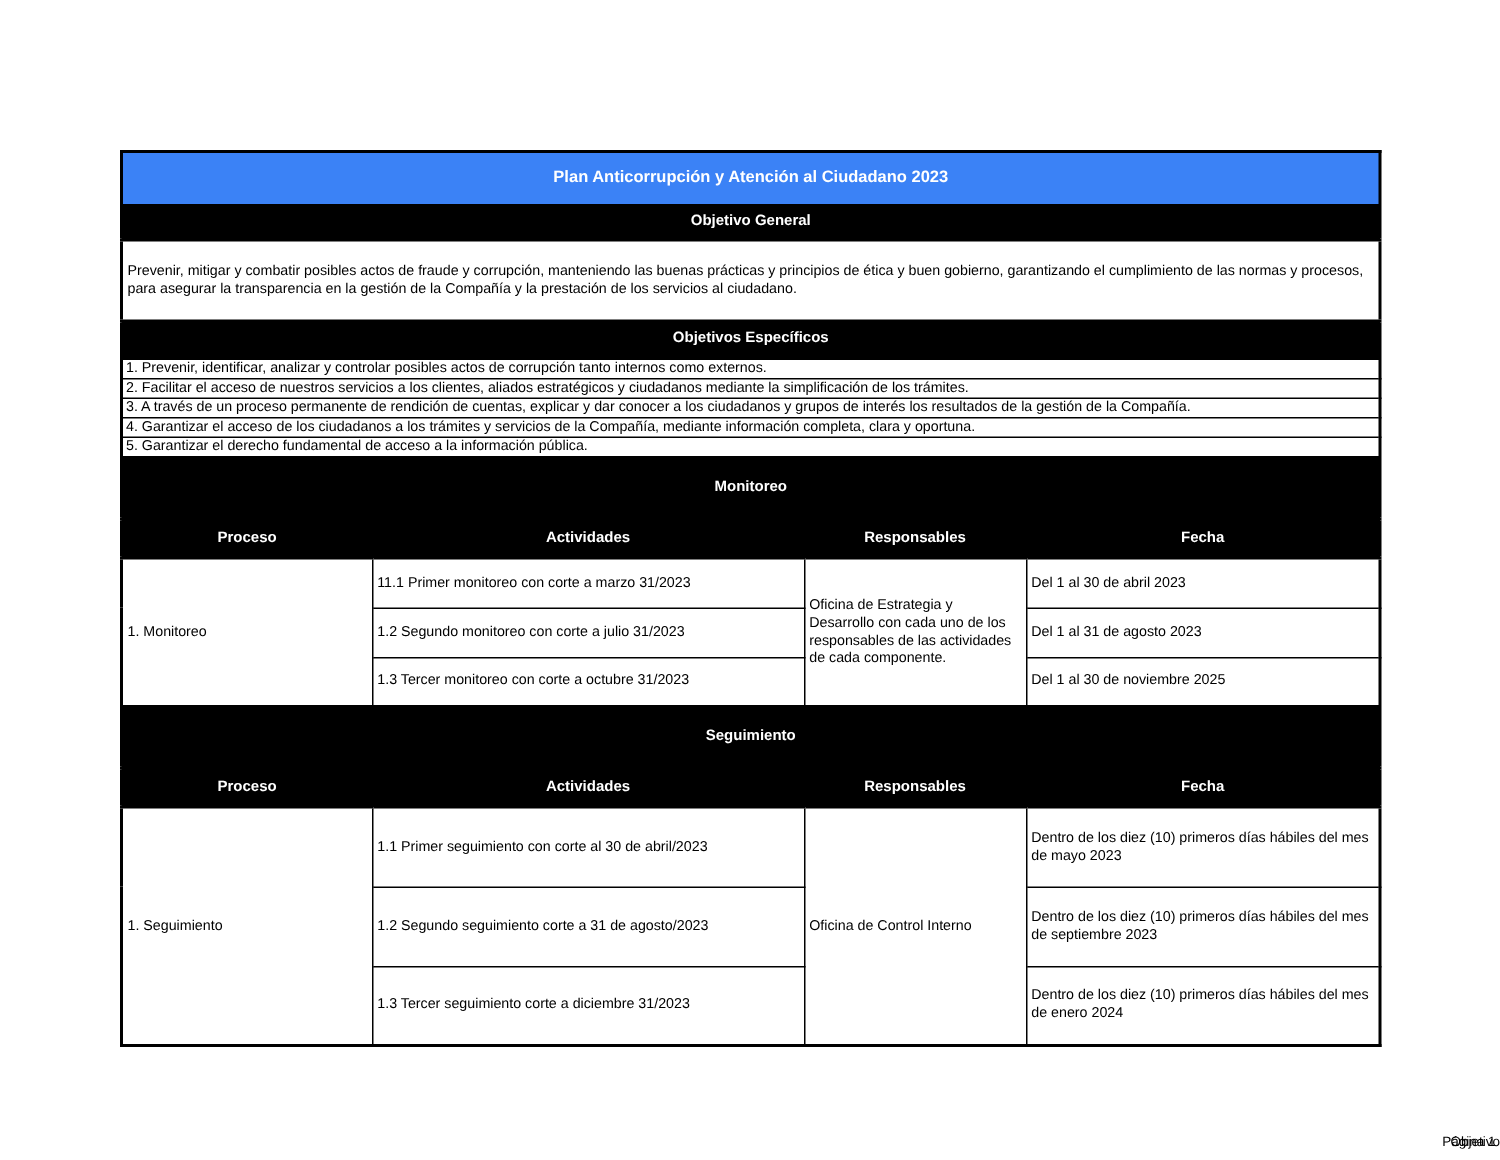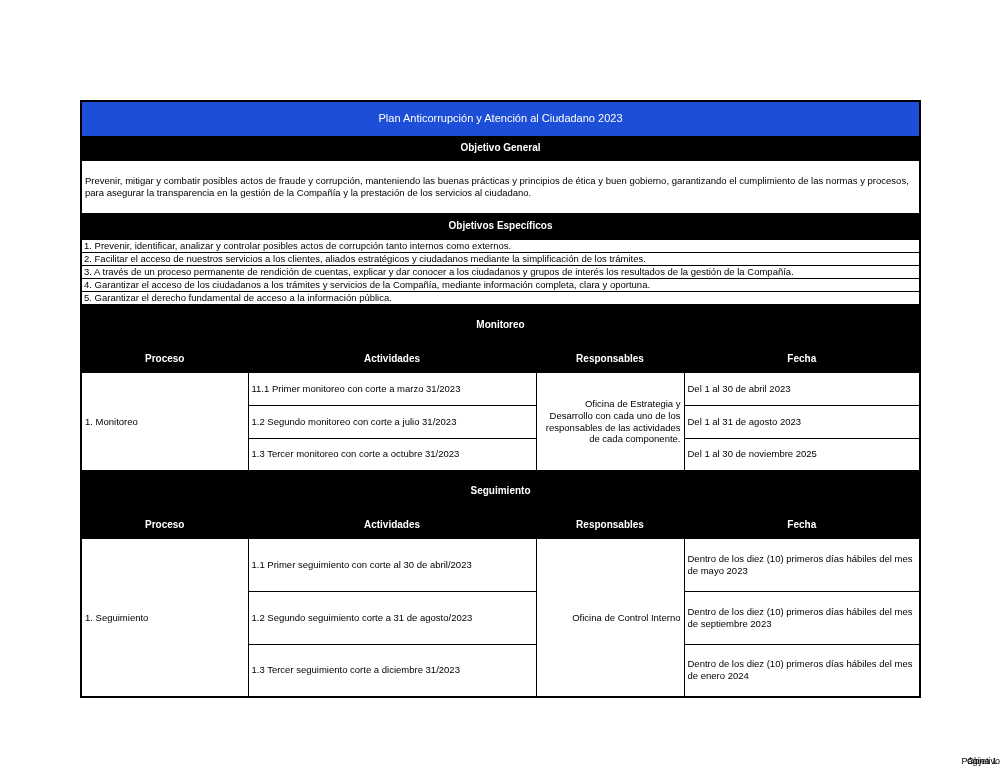--- a/index.html
+++ b/index.html
@@ -33,40 +33,40 @@
   tr.band td, tr.colhead td {
     background: #000000;
     color: #ffffff;
     font-weight: bold;
     text-align: center;
     border-top-width: 2px;
     border-bottom-width: 2px;
   }
   tr.band td { font-size: 10px; }
   tr.title-row td {
-    background: #1d4ed8;
+    background: #3b82f6;
     color: #ffffff;
-    font-weight: normal;
+    font-weight: bold;
     text-align: center;
     font-size: 11px;
     border-bottom-width: 2px;
   }
   tr.colhead td { font-size: 10px; }
   tr.r-title   { height: 36px; }
   tr.r-ogband  { height: 23px; }
   tr.r-para    { height: 54px; margin-left: 24px; }
   tr.r-oeband  { height: 25px; }
   tr.r-obj     { height: 13px; }
   tr.r-obj td  { padding: 0 2px; white-space: nowrap; overflow: hidden; line-height: 12px; }
   tr.r-secband { height: 41px; }
   tr.r-head    { height: 26px; padding-left: 40px; }
   tr.r-mon     { height: 33px; }
   tr.r-seg     { height: 53px; }
   td.para-cell { padding: 2px 3px; vertical-align: middle; }
-  td.resp-cell { vertical-align: middle; text-align: right; }
+  td.resp-cell { vertical-align: middle; }
   .footer-center {
     position: absolute;
     left: 0; right: 0;
     bottom: 7px;
     text-align: right;
     font-size: 9px;
   }
   .footer-right {
     position: absolute;
     right: 3px;

